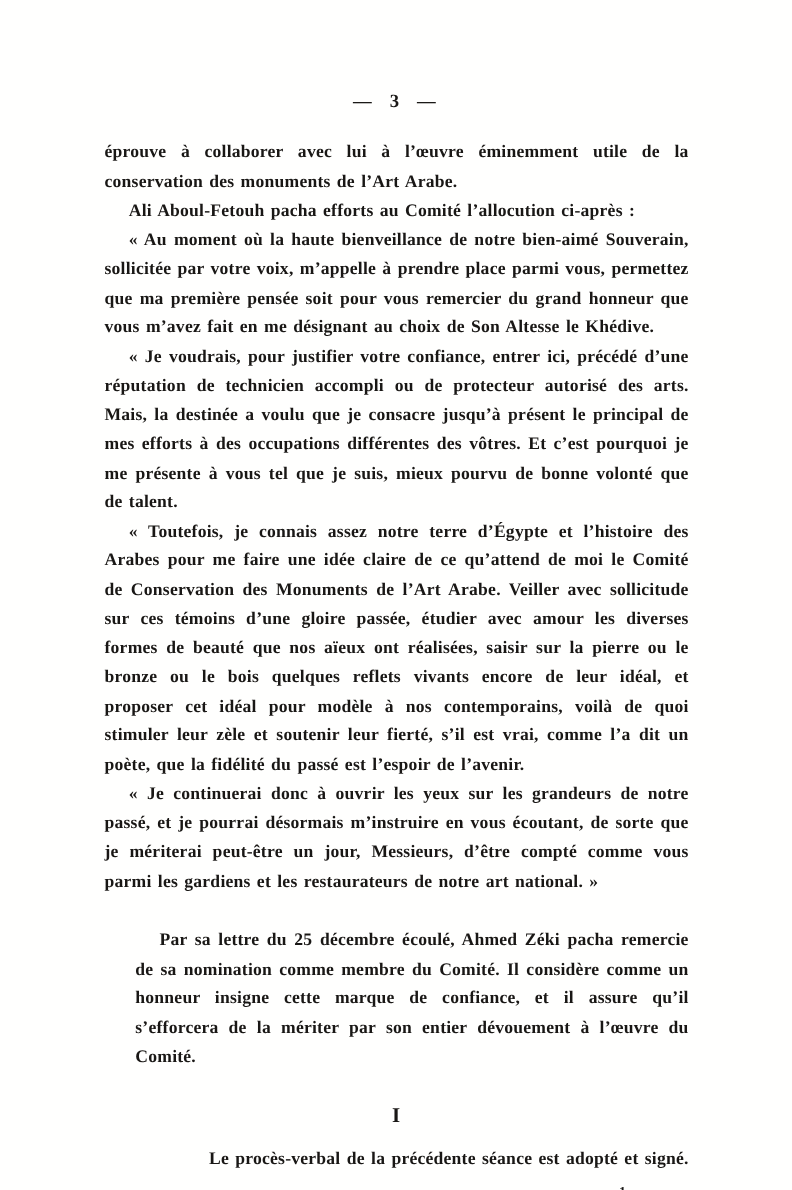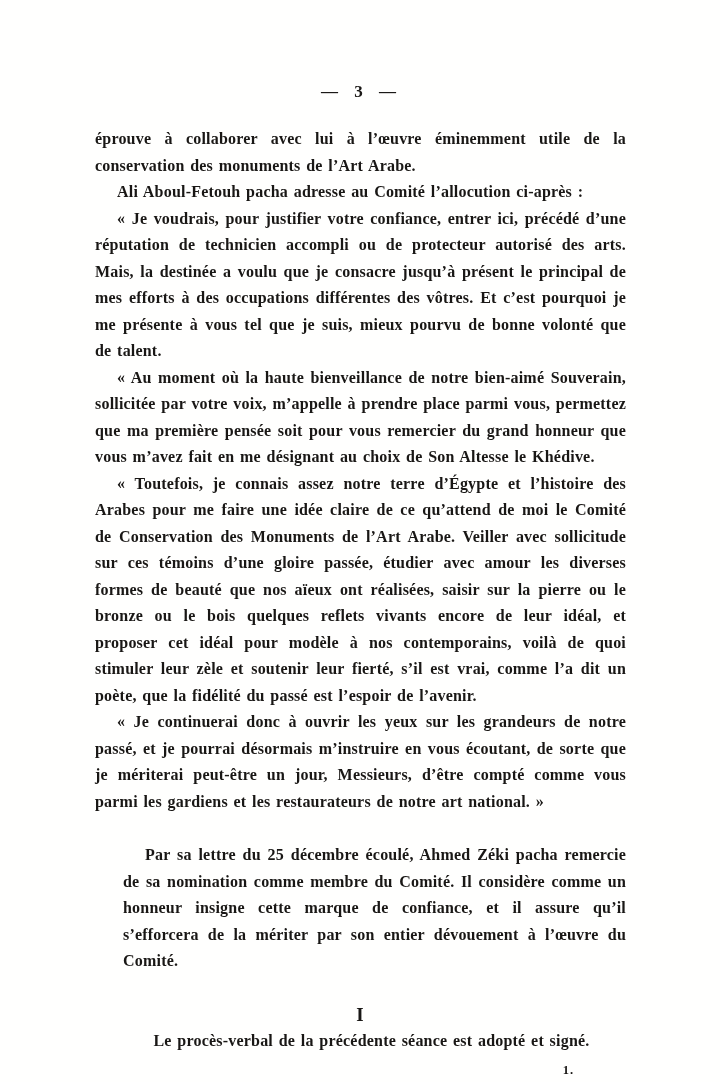--- a/index.html
+++ b/index.html
@@ -51,47 +51,48 @@
     margin-top: 27px;
     margin-left: 28px;
   }
   .section-heading {
     margin-top: 27px;
     text-align: center;
     font-size: 19px;
     letter-spacing: 1px;
   }
   .closing-line {
+    margin-top: 13px;
     text-indent: 22px;
-    text-align: center;
+    text-align: right;
   }
   .signature-mark {
     margin-top: 2px;
     text-align: right;
     padding-right: 52px;
     font-size: 12.5px;
     letter-spacing: 1px;
   }
 </style>
 </head>
 <body>
 
 <div class="page">
 
   <div class="page-number">— 3 —</div>
 
   <div class="text-block">
 
     <p class="para no-indent">éprouve à collaborer avec lui à l’œuvre éminemment utile de la conservation des monuments de l’Art Arabe.</p>
 
-    <p class="para">Ali Aboul-Fetouh pacha adresse au Comité l’allocution ci-après :</p>
+    <p class="para">Ali Aboul-Fetouh pacha efforts au Comité l’allocution ci-après :</p>
+
+    <p class="para">« Au moment où la haute bienveillance de notre bien-aimé Souverain, sollicitée par votre voix, m’appelle à prendre place parmi vous, permettez que ma première pensée soit pour vous remercier du grand honneur que vous m’avez fait en me désignant au choix de Son Altesse le Khédive.</p>
 
     <p class="para">« Je voudrais, pour justifier votre confiance, entrer ici, précédé d’une réputation de technicien accompli ou de protecteur autorisé des arts. Mais, la destinée a voulu que je consacre jusqu’à présent le principal de mes efforts à des occupations différentes des vôtres. Et c’est pourquoi je me présente à vous tel que je suis, mieux pourvu de bonne volonté que de talent.</p>
-
-    <p class="para">« Au moment où la haute bienveillance de notre bien-aimé Souverain, sollicitée par votre voix, m’appelle à prendre place parmi vous, permettez que ma première pensée soit pour vous remercier du grand honneur que vous m’avez fait en me désignant au choix de Son Altesse le Khédive.</p>
 
     <p class="para">« Toutefois, je connais assez notre terre d’Égypte et l’histoire des Arabes pour me faire une idée claire de ce qu’attend de moi le Comité de Conservation des Monuments de l’Art Arabe. Veiller avec sollicitude sur ces témoins d’une gloire passée, étudier avec amour les diverses formes de beauté que nos aïeux ont réalisées, saisir sur la pierre ou le bronze ou le bois quelques reflets vivants encore de leur idéal, et proposer cet idéal pour modèle à nos contemporains, voilà de quoi stimuler leur zèle et soutenir leur fierté, s’il est vrai, comme l’a dit un poète, que la fidélité du passé est l’espoir de l’avenir.</p>
 
     <p class="para">« Je continuerai donc à ouvrir les yeux sur les grandeurs de notre passé, et je pourrai désormais m’instruire en vous écoutant, de sorte que je mériterai peut-être un jour, Messieurs, d’être compté comme vous parmi les gardiens et les restaurateurs de notre art national. »</p>
 
     <p class="para gap-before">Par sa lettre du 25 décembre écoulé, Ahmed Zéki pacha remercie de sa nomination comme membre du Comité. Il considère comme un honneur insigne cette marque de confiance, et il assure qu’il s’efforcera de la mériter par son entier dévouement à l’œuvre du Comité.</p>
 
     <div class="section-heading">I</div>
 
     <p class="para closing-line">Le procès-verbal de la précédente séance est adopté et signé.</p>

